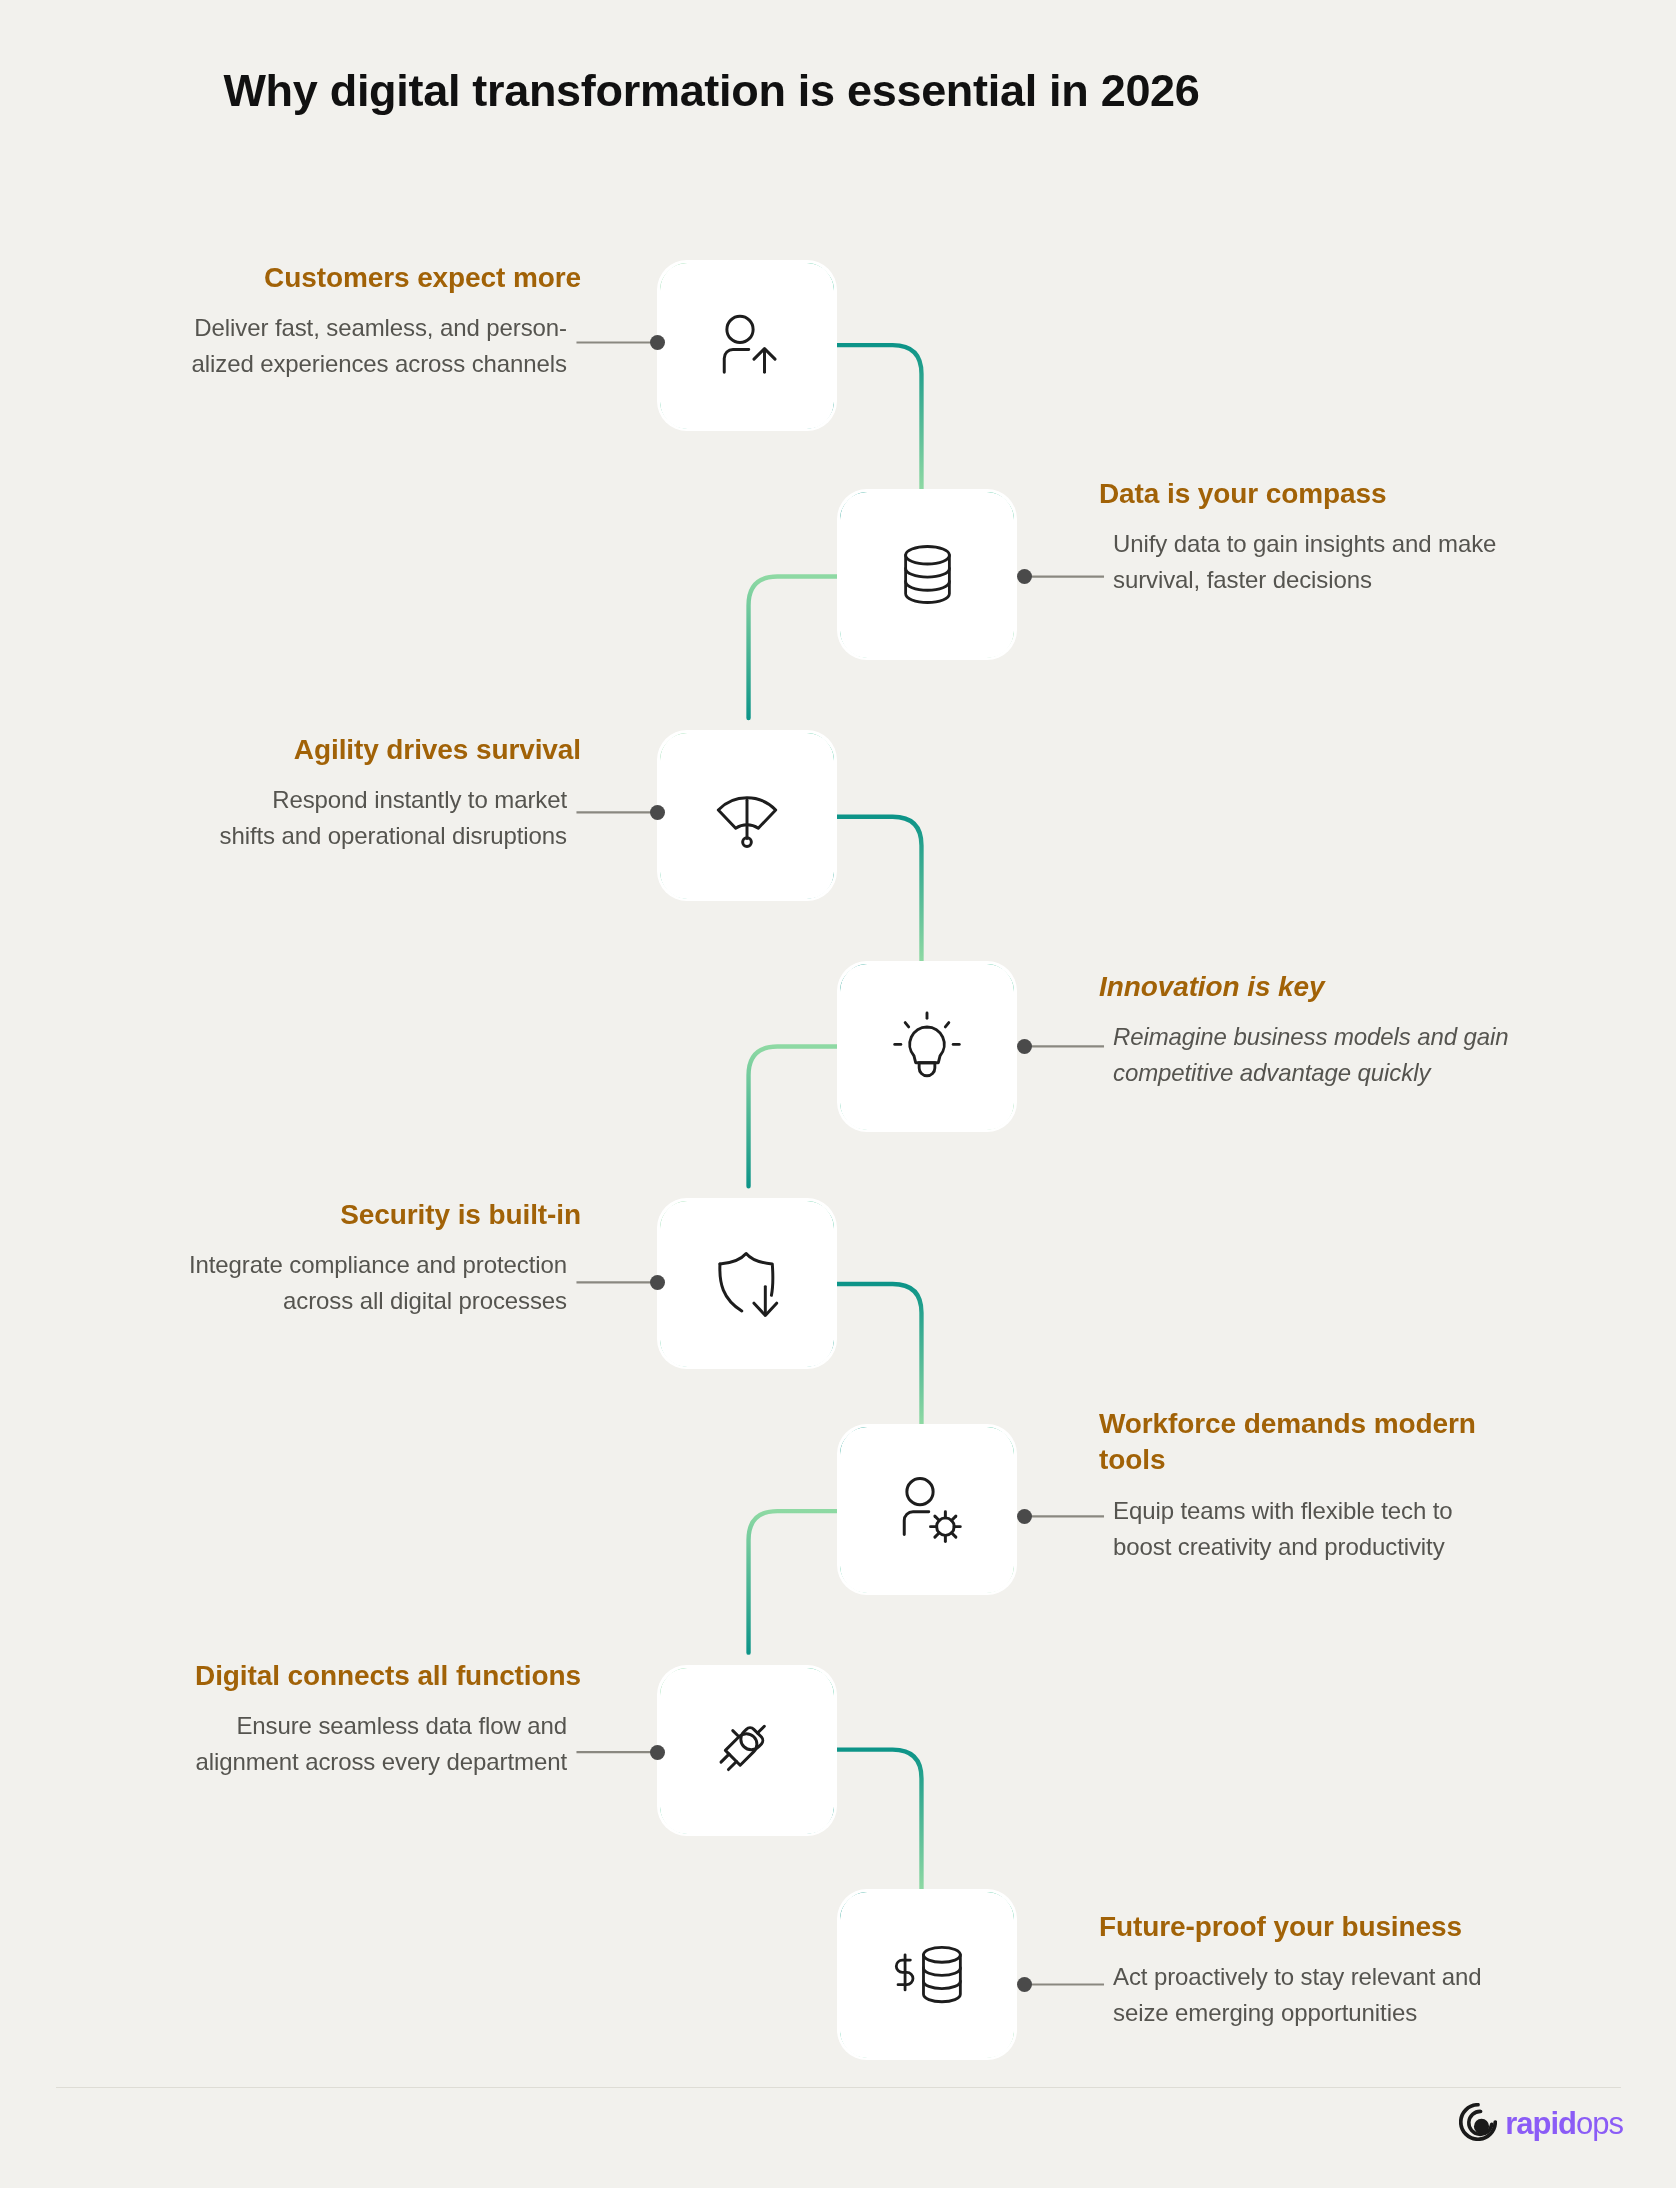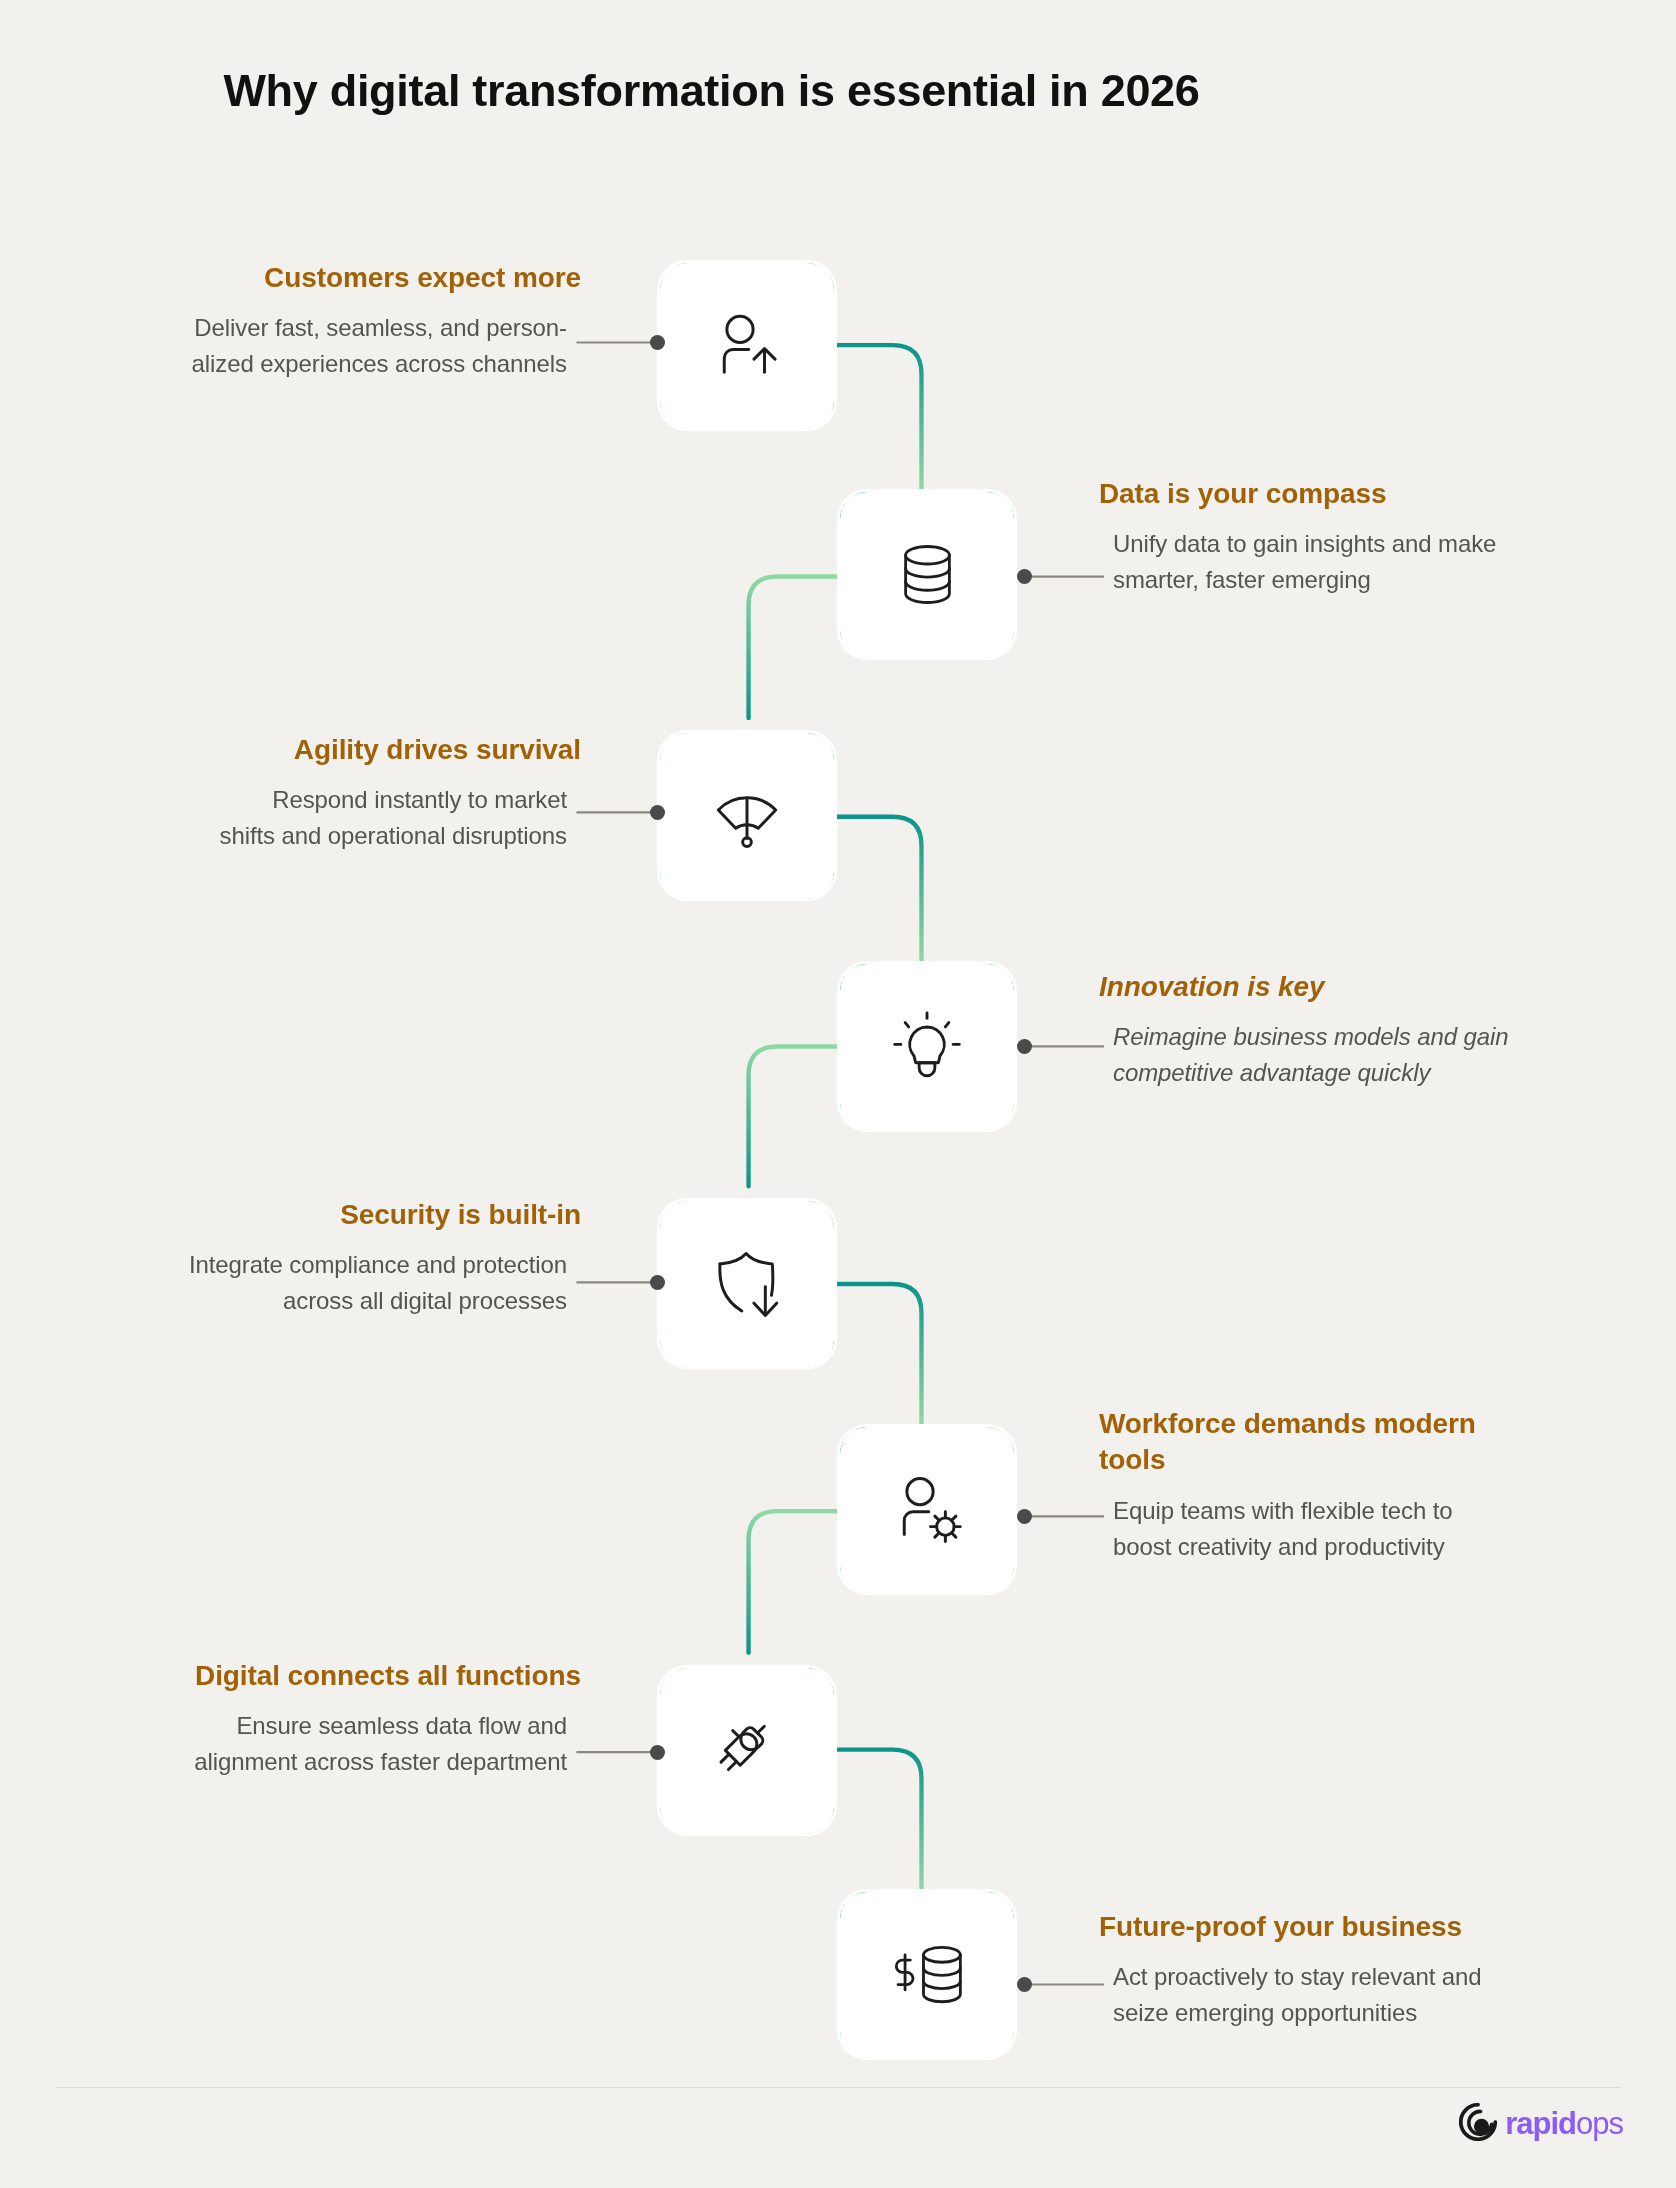--- a/index.html
+++ b/index.html
@@ -302,21 +302,21 @@
     <p>
       <span>Deliver fast, seamless, and person-</span><br>
       <span>alized experiences across channels</span>
     </p>
   </div>
 
   <div class="txt right" style="left:1099px;top:476px;width:507px;">
     <h3>Data is your compass</h3>
     <p>
       <span>Unify data to gain insights and make</span><br>
-      <span>smarter, faster emerging</span>
+      <span>survival, faster decisions</span>
     </p>
   </div>
 
   <div class="txt left" style="left:96px;top:732px;width:485px;">
     <h3>Agility drives survival</h3>
     <p>
       <span>Respond instantly to market</span><br>
       <span>shifts and operational disruptions</span>
     </p>
   </div>
@@ -342,21 +342,21 @@
     <p>
       <span>Equip teams with flexible tech to</span><br>
       <span>boost creativity and productivity</span>
     </p>
   </div>
 
   <div class="txt left" style="left:96px;top:1658px;width:485px;">
     <h3>Digital connects all functions</h3>
     <p>
       <span>Ensure seamless data flow and</span><br>
-      <span>alignment across faster department</span>
+      <span>alignment across every department</span>
     </p>
   </div>
 
   <div class="txt right" style="left:1099px;top:1909px;width:507px;">
     <h3>Future-proof your business</h3>
     <p>
       <span>Act proactively to stay relevant and</span><br>
       <span>seize emerging opportunities</span>
     </p>
   </div>

